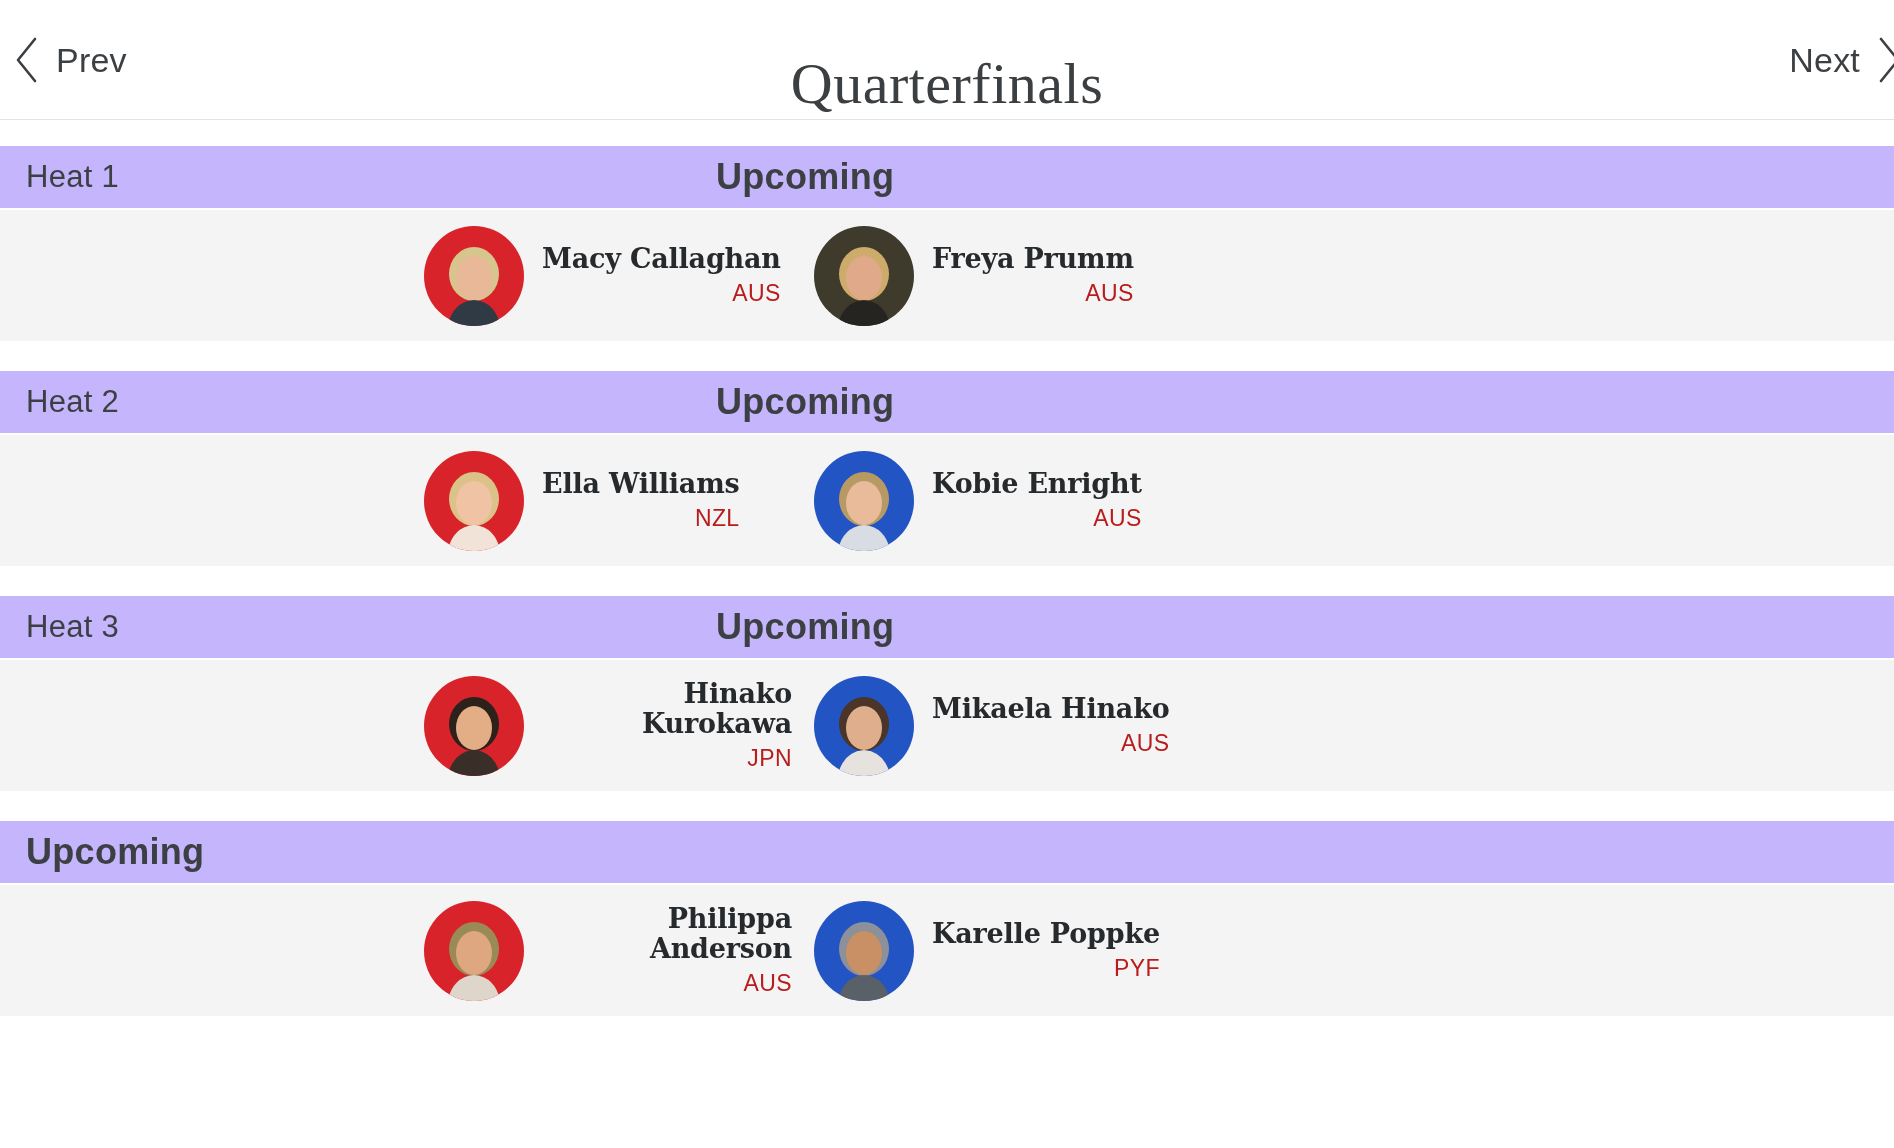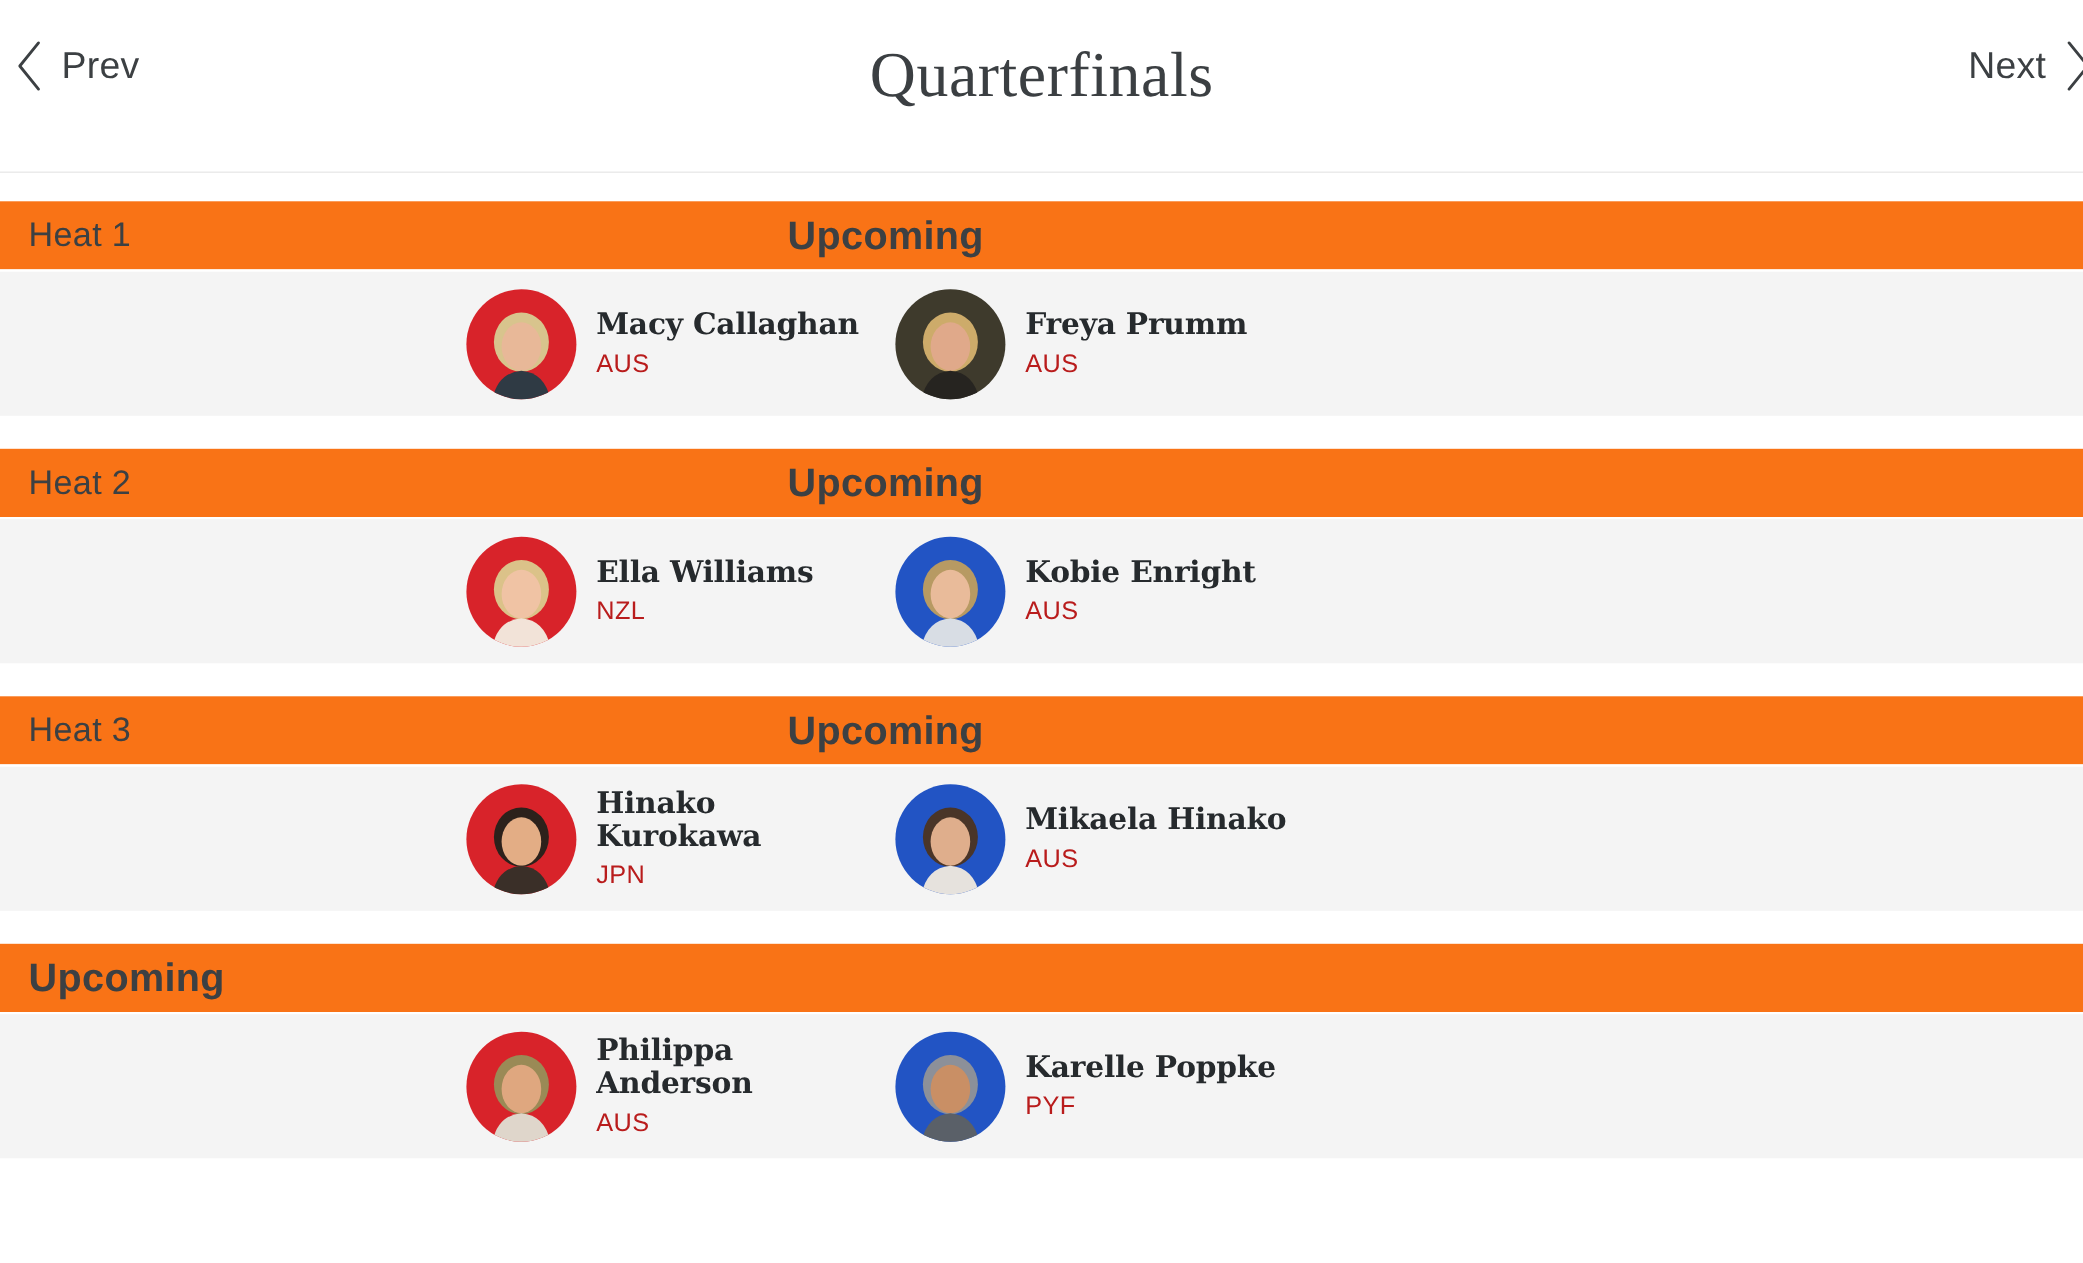--- a/index.html
+++ b/index.html
@@ -7,24 +7,24 @@
     width: 1894px;
     height: 1148px;
     background: #ffffff;
     font-family: "Liberation Sans", sans-serif;
     overflow: hidden;
   }
 
   
   .header {
     position: relative;
-    height: 157px;
+    height: 120px;
     border-bottom: 1px solid #e3e3e3;
     display: flex;
-    align-items: flex-start;
+    align-items: flex-end;
   }
   .nav-btn {
     position: absolute;
     display: flex;
     align-items: center;
     gap: 16px;
     color: #3c4043;
     font-size: 34px;
     font-weight: 300;
     letter-spacing: 0.2px;
@@ -51,21 +51,21 @@
     line-height: 1;
     padding-bottom: 6px;
     margin-top: 39px;
   }
 
   
   .heats { padding-top: 26px; }
   .heat-block { margin-bottom: 30px; }
 
   .heat-head {
-    background: #f97316;
+    background: #c4b5fd;
     height: 62px;
     display: flex;
     align-items: center;
     padding: 0 26px;
   }
   .heat-label {
     font-size: 31px;
     font-weight: 300;
     color: #3c4043;
     letter-spacing: 0.3px;
@@ -79,20 +79,21 @@
     letter-spacing: 0.3px;
   }
 
   .heat-body {
     background: #f4f4f4;
     border-top: 2px solid #ffffff;
     height: 133px;
     display: flex;
     align-items: center;
     padding: 12px 26px;
+    text-align: right;
   }
 
   .athlete {
     display: flex;
     align-items: center;
     gap: 18px;
     width: 470px;
     flex: none;
   }
   .athlete-1 { margin-left: 398px; }

